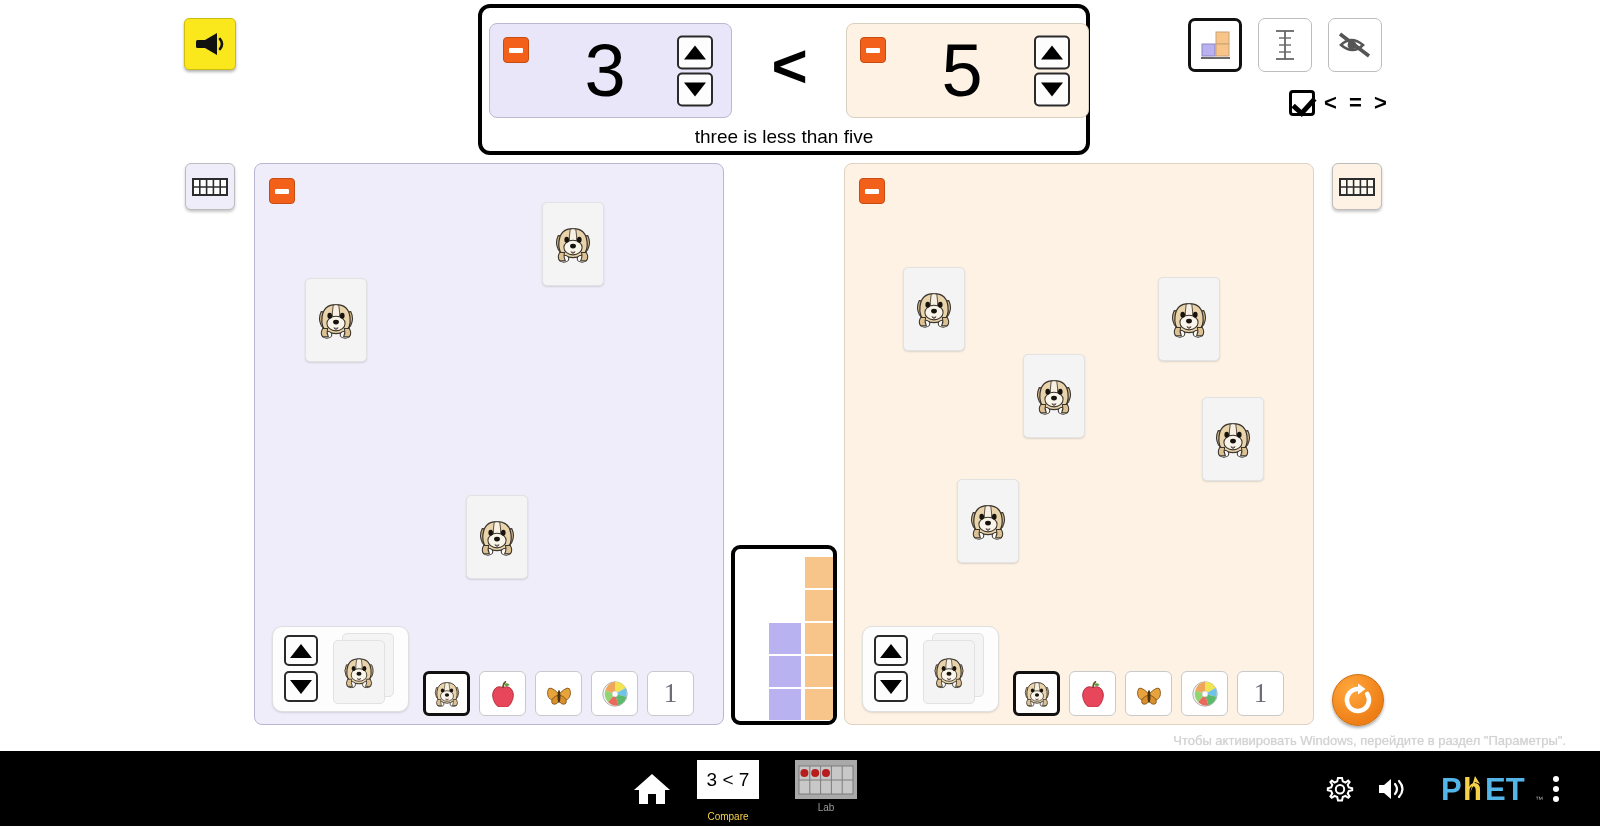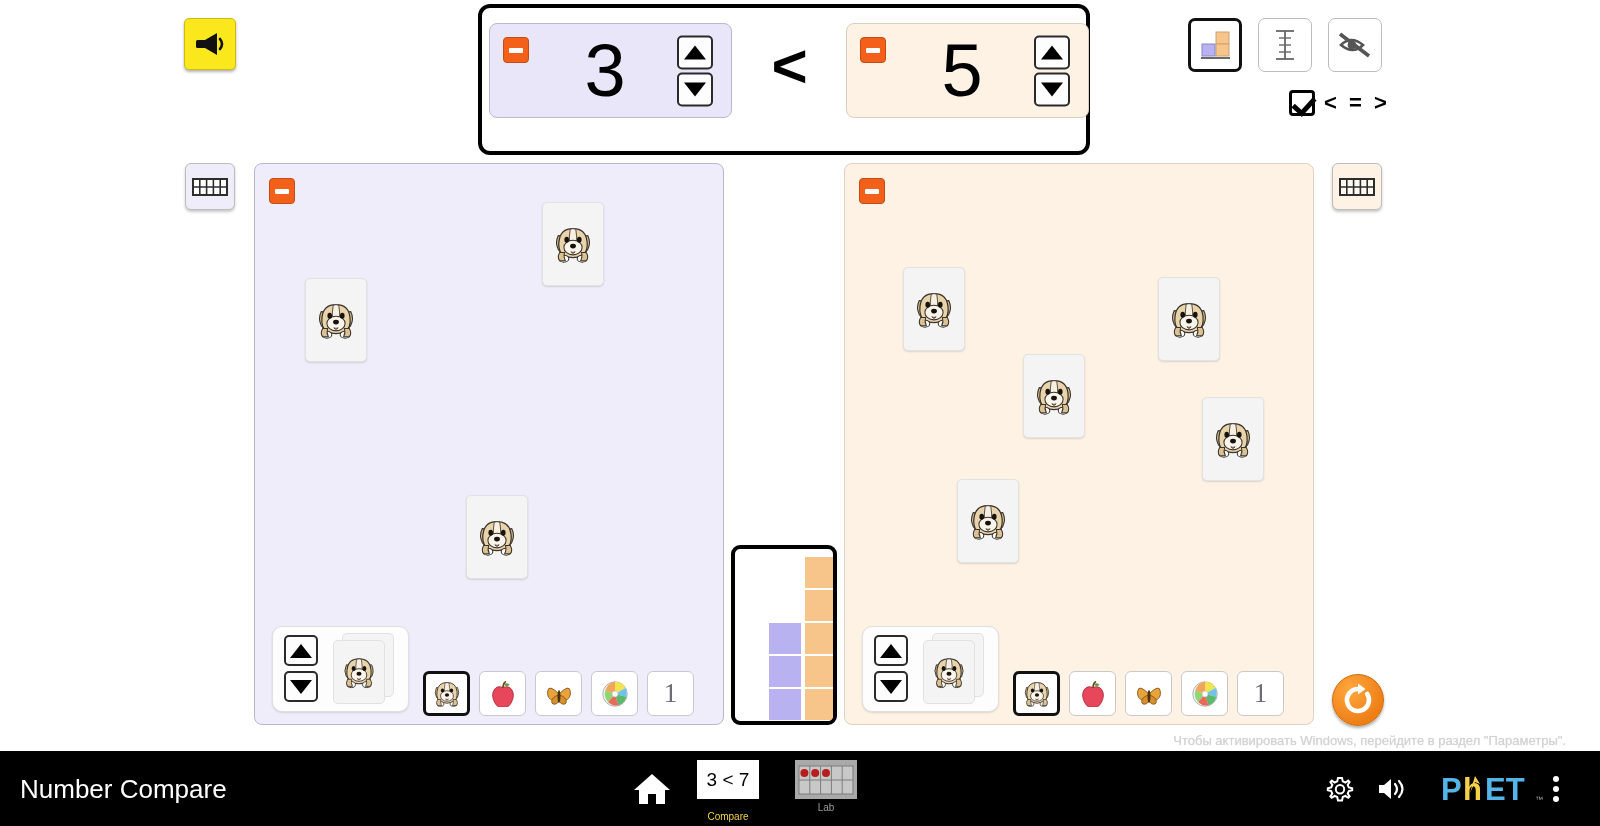--- a/index.html
+++ b/index.html
@@ -308,20 +308,21 @@
       <div class="spinner">
         <div class="spin-btn">
             <span class="tri-up"></span>
           </div>
         <div class="spin-btn">
             <span class="tri-dn"></span>
           </div>
       </div>
     </div>
 
+    <div id="compare-phrase">three is less than five</div>
   </div>
 
   <div class="view-btn selected" id="view-btn-blocks">
     <svg width="34" height="34" viewBox="0 0 34 34">
       <rect x="18" y="4" width="13" height="12" fill="#f7c48a" stroke="#c9a274" stroke-width="1"></rect>
       <rect x="18" y="16" width="13" height="12" fill="#f7c48a" stroke="#c9a274" stroke-width="1"></rect>
       <rect x="4" y="16" width="13" height="12" fill="#b9b2f0" stroke="#8d86c4" stroke-width="1"></rect>
       <line x1="3" y1="30" x2="32" y2="30" stroke="#444" stroke-width="1.6"></line>
     </svg>
   </div>
@@ -531,21 +532,20 @@
       <path d="M17 6 a11 11 0 1 0 9.2 5" fill="none" stroke="#fff" stroke-width="4.6" stroke-linecap="round"></path>
       <path d="M17 0.5 L17 11.5 L24.5 6 Z" fill="#fff"></path>
     </svg>
   </div>
 
   <div id="win-activate">
     <div class="wa-sub">Чтобы активировать Windows, перейдите в раздел "Параметры".</div>
   </div>
 
   <div id="navbar">
-    <div id="sim-title">Number Compare</div>
 
     <div id="home-btn">
       <svg width="40" height="36" viewBox="0 0 40 36">
         <path d="M20 3 L38 19 L33 19 L33 33 L24 33 L24 23 L16 23 L16 33 L7 33 L7 19 L2 19 Z" fill="#fff"></path>
       </svg>
     </div>
 
     <div class="nav-tab" id="nav-tab-compare">
       <div class="thumb">3 &lt; 7</div>
       <div class="cap">Compare</div>

